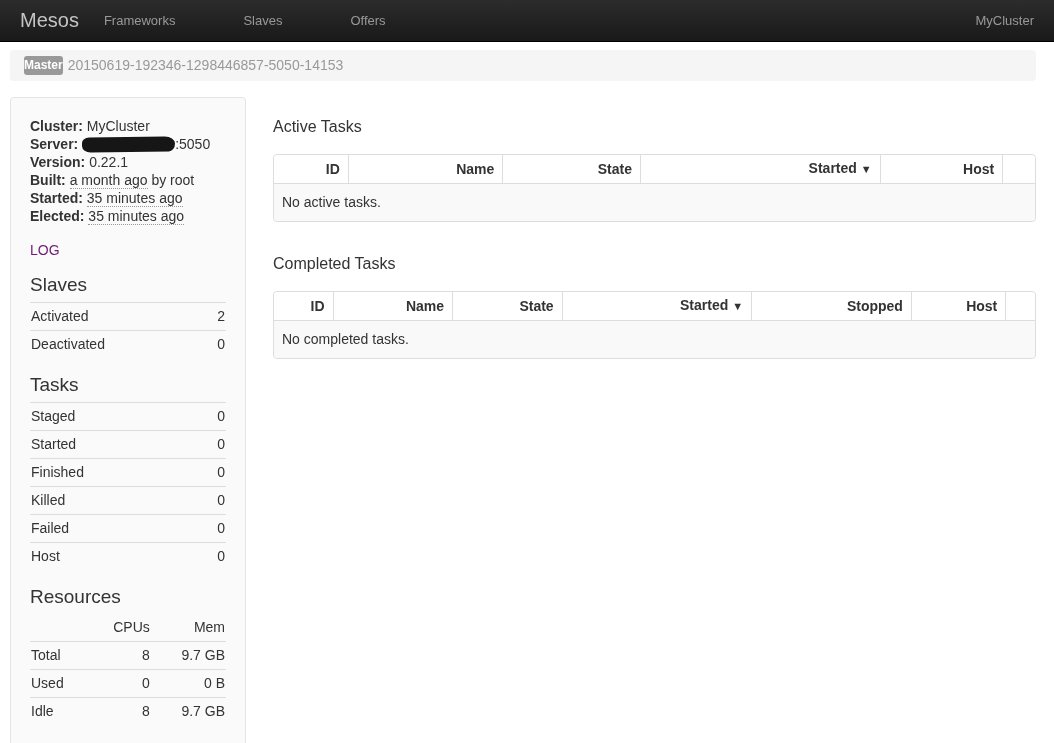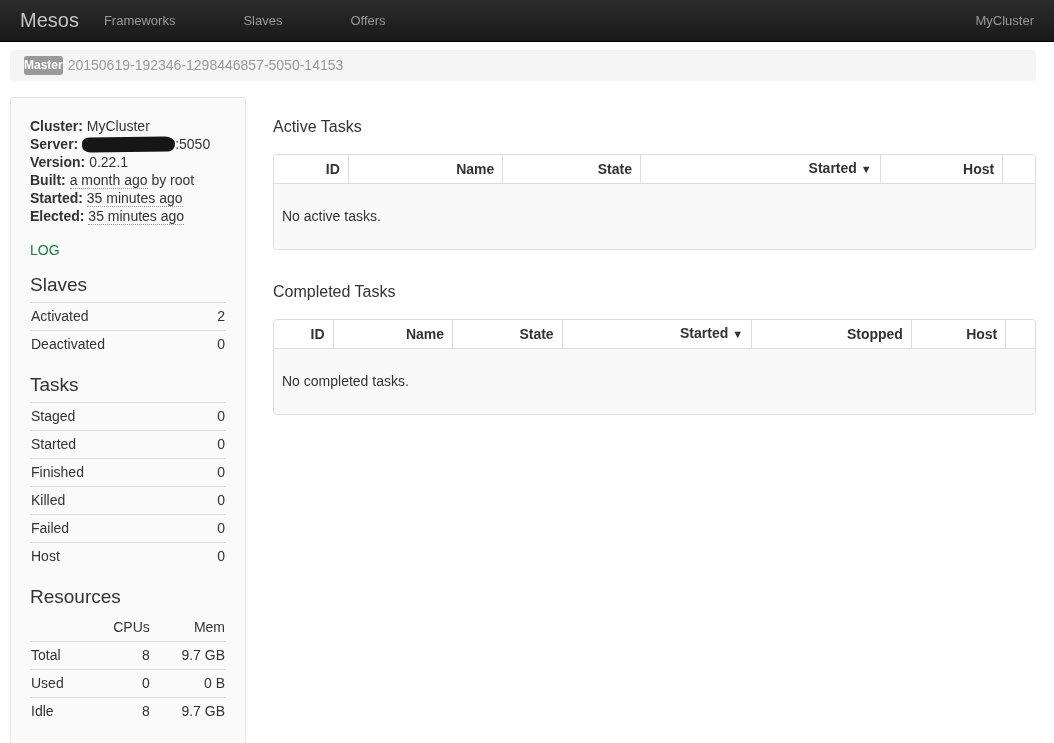--- a/index.html
+++ b/index.html
@@ -43,21 +43,21 @@
   .info p { margin: 0; line-height: 18px; font-size: 14px; }
   .info b { font-weight: bold; }
   .dotted { border-bottom: 1px dotted #999; text-align: center; }
   .italic { }
   .redaction {
     display: inline-block; width: 93px; height: 15px; background: #161616;
     border-radius: 9px 13px 8px 11px / 7px 9px 10px 8px;
     transform: rotate(-0.8deg); vertical-align: -3px;
   }
   .log-link {
-    display: inline-block; margin-top: 17px; color: #15803d;
+    display: inline-block; margin-top: 17px; color: #701a75;
     text-decoration: none; cursor: pointer; font-size: 14px;
   }
   .side-heading { font-size: 19px; font-weight: normal; color: #333; margin: 16px 0 6px; line-height: 22px; }
   .side-table { width: 100%; border-collapse: collapse; font-size: 14px; }
   .side-table td, .side-table th { padding: 6px 1px; line-height: 15px; border-top: 1px solid #ddd; font-weight: normal; text-align: left; }
   .side-table .val { text-align: right; }
   .side-table thead th { border-top: none; }
 
   
   .section-heading { font-size: 16px; font-weight: normal; color: #333; margin: 16px 0 13px; line-height: 28px; }
@@ -66,21 +66,21 @@
     width: 100%; table-layout: fixed; border-collapse: separate; border-spacing: 0;
     border: 1px solid #ddd; border-radius: 4px; font-size: 14px;
   }
   .data-table th {
     text-align: right; font-weight: bold; padding: 6px 8px; line-height: 15px;
     border-left: 1px solid #ddd; background: #fff; cursor: pointer;
   }
   .data-table th:first-child { border-left: none; border-top-left-radius: 4px; }
   .data-table th:last-child { border-top-right-radius: 4px; }
   .data-table tbody td {
-    padding: 25px 8px; line-height: 15px; border-top: 1px solid #ddd;
+    padding: 11px 8px; line-height: 15px; border-top: 1px solid #ddd;
     background: #f9f9f9; border-bottom-left-radius: 4px; border-bottom-right-radius: 4px;
   }
   .sort-icon { font-size: 11px; margin-left: 4px; color: #333; }
 </style>
 </head>
 <body>
 
 <header class="navbar">
   <span class="brand">Mesos</span>
   <nav class="nav">

